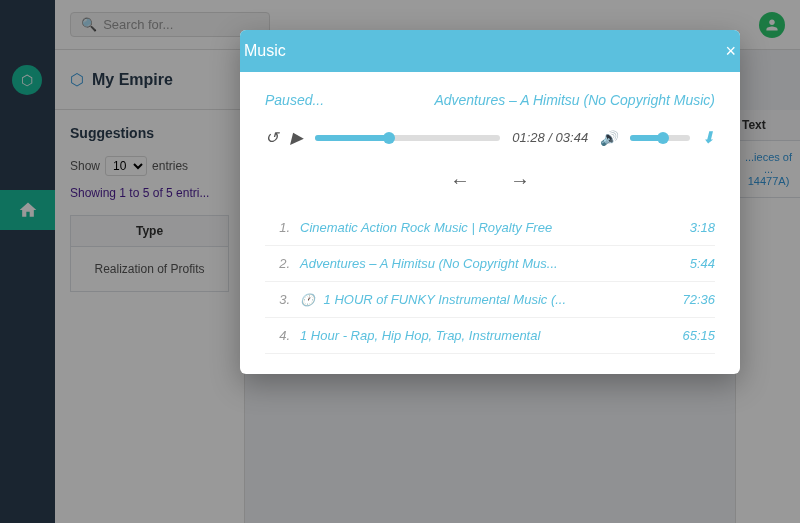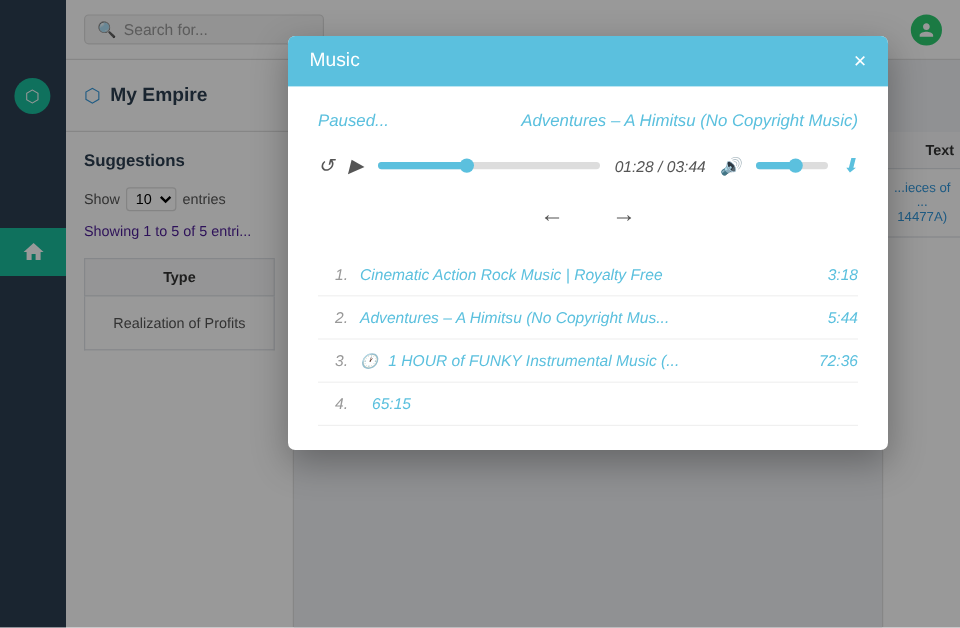--- a/index.html
+++ b/index.html
@@ -207,21 +207,21 @@
     }
 
     .right-header {
       background: #f8f9fa;
       border-bottom: 1px solid #dee2e6;
       border-left: 1px solid #dee2e6;
       padding: 8px 5px;
       font-size: 12px;
       font-weight: 600;
       color: #333;
-      text-align: right;
+      text-align: left;
     }
 
     .right-cell {
       padding: 10px 5px;
       font-size: 11px;
       color: #3498db;
       text-align: center;
       border-left: 1px solid #dee2e6;
       border-bottom: 1px solid #dee2e6;
     }
@@ -244,21 +244,21 @@
       width: 500px;
       background: white;
       border-radius: 6px;
       box-shadow: 0 10px 30px rgba(0,0,0,0.3);
       z-index: 20;
       overflow: hidden;
     }
 
     .modal-header {
       background: #5bc0de;
-      padding: 12px 18px;
+      padding: 12px 4px;
       display: flex;
       align-items: center;
       justify-content: space-between;
     }
 
     .modal-title {
       color: white;
       font-size: 16px;
       font-weight: 500;
     }
@@ -558,17 +558,18 @@
       <li class="track-item">
         <span class="track-number">3.</span>
         <span class="track-title">
           <span class="clock-icon">🕐</span>
           1 HOUR of FUNKY Instrumental Music (...
         </span>
         <span class="track-duration">72:36</span>
       </li>
       <li class="track-item">
         <span class="track-number">4.</span>
+        <span class="track-title">1 Hour - Rap, Hip Hop, Trap, Instrumental</span>
         <span class="track-duration">65:15</span>
       </li>
     </ul>
   </div>
 </div>
 
 </body></html>

